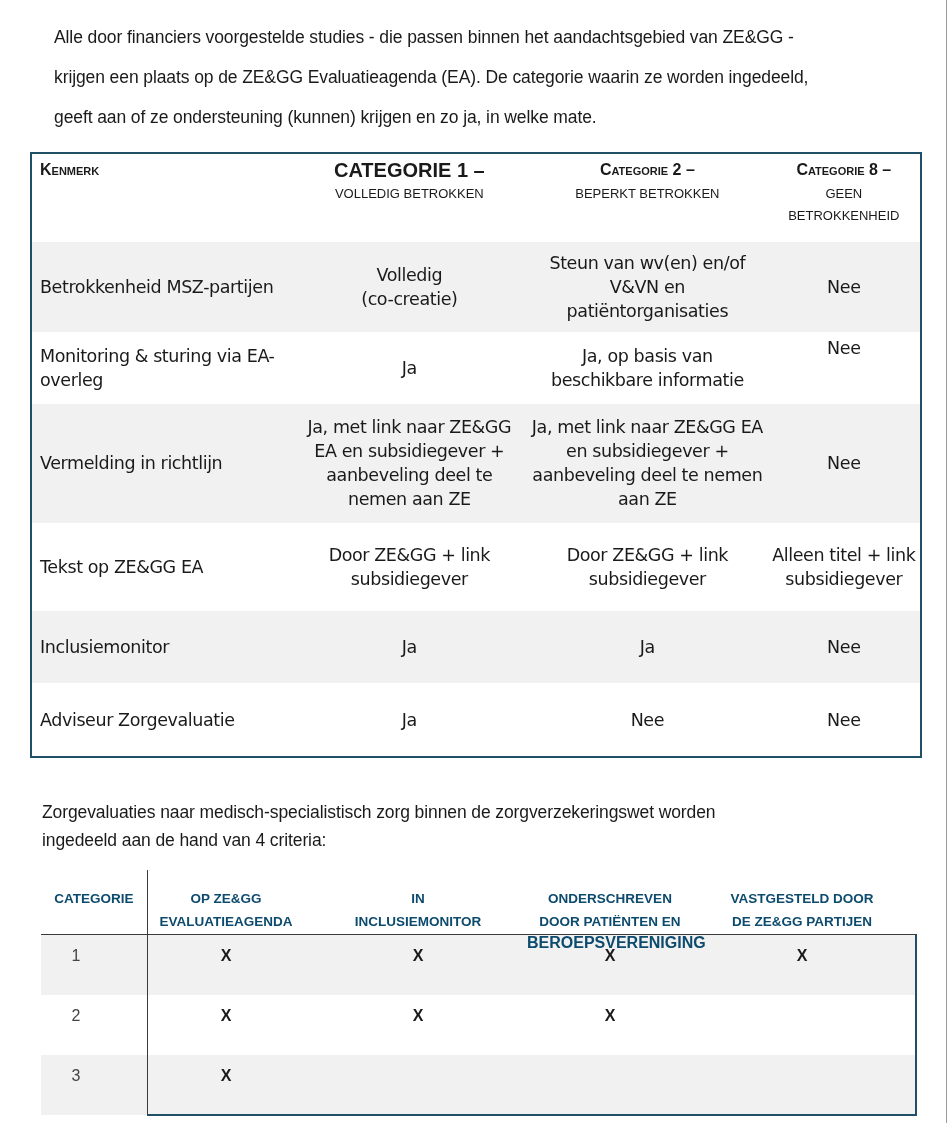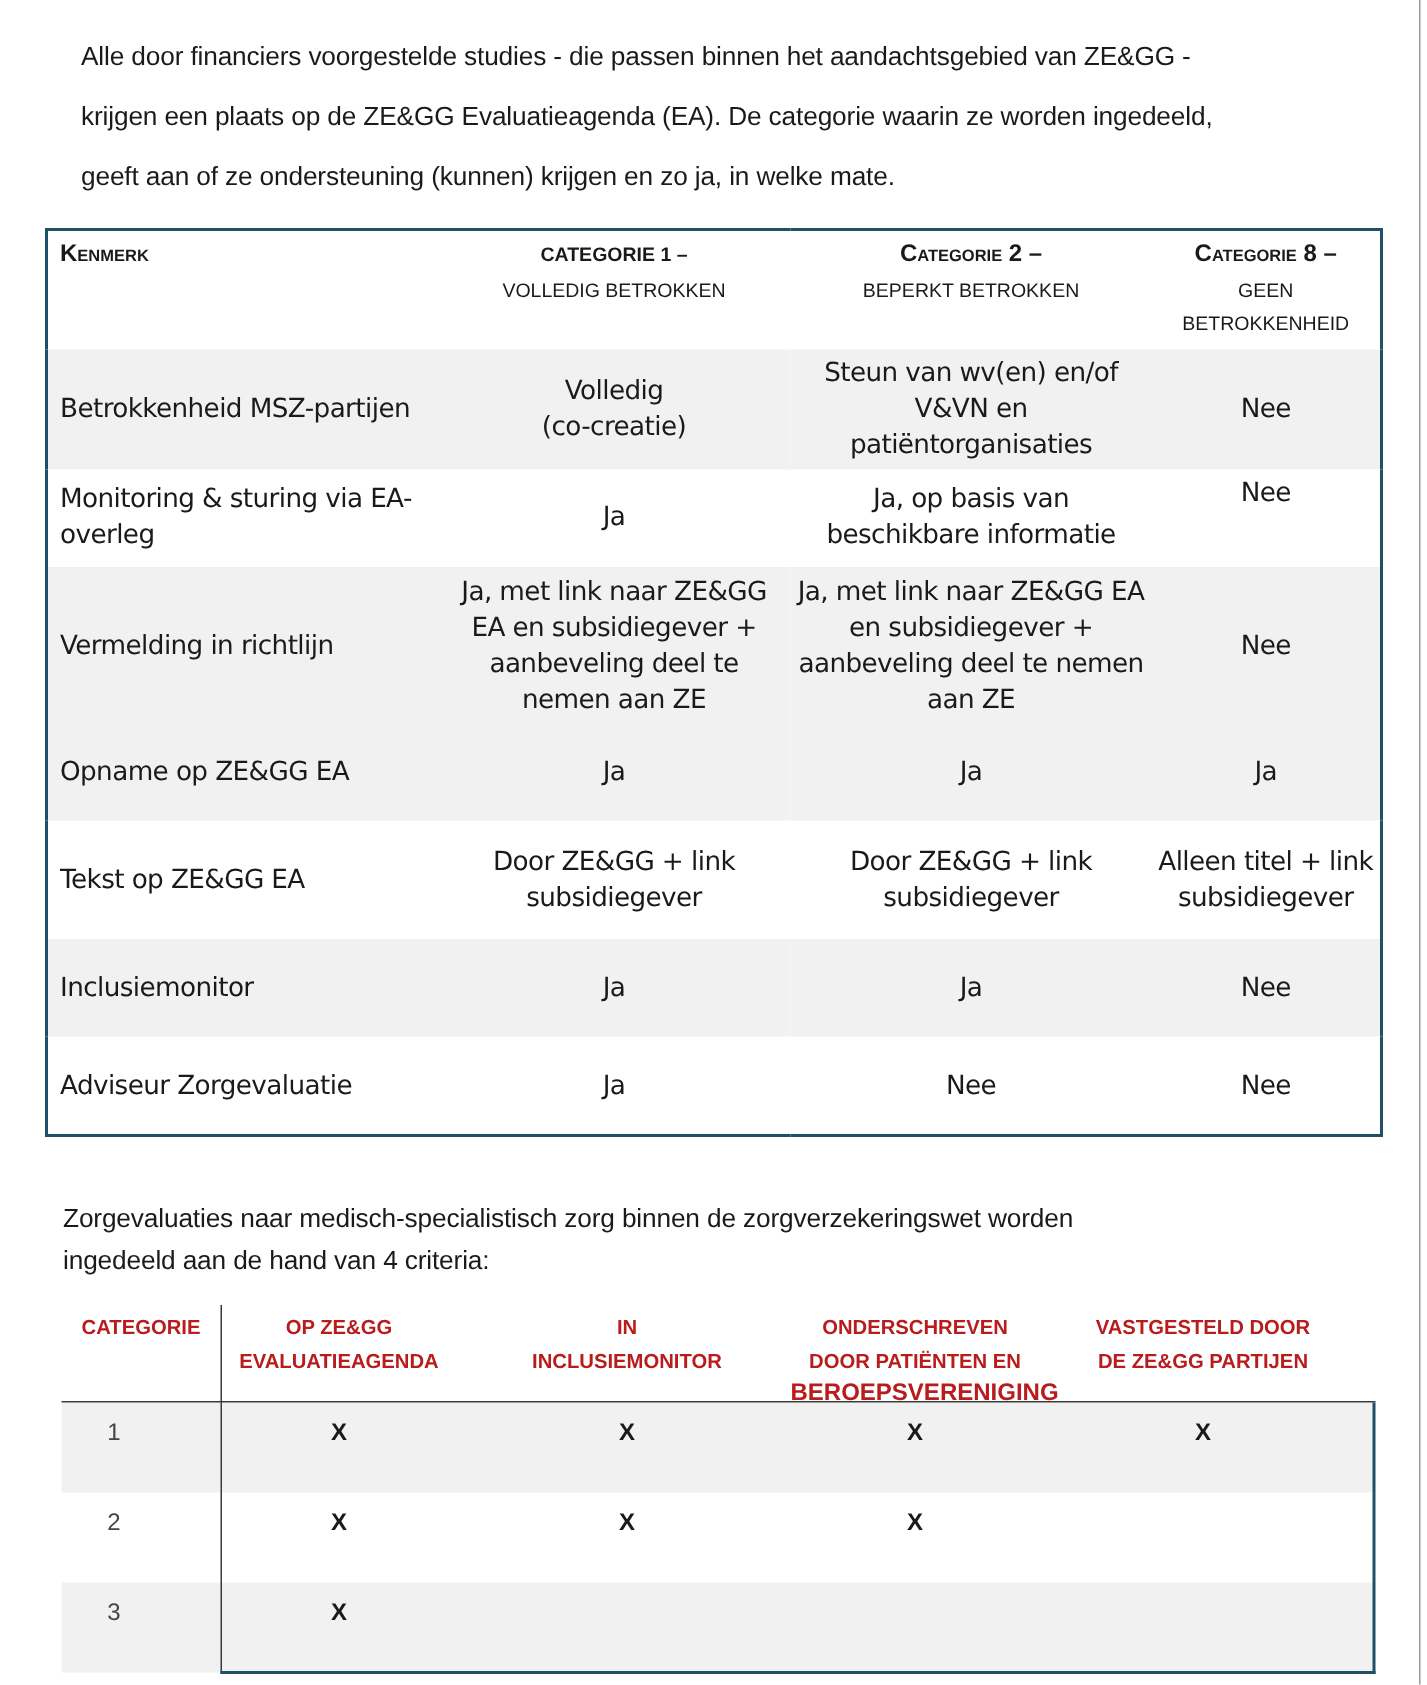--- a/index.html
+++ b/index.html
@@ -74,21 +74,21 @@
     letter-spacing: 0;
   }
   .t1 tr.hdr th.k { text-align: left; padding-left: 8px; }
   .hdr-main {
     display: block;
     font-weight: bold;
     font-size: 14.5px;
     line-height: 20px;
   }
   .hdr-main.smallcaps { font-variant: small-caps; font-size: 16px; }
-  .hdr-main.caps { text-transform: uppercase; font-size: 13px; }
+  .hdr-main.caps { text-transform: uppercase; font-size: 20px; }
   .hdr-sub {
     display: block;
     font-size: 13px;
     line-height: 22px;
     text-transform: uppercase;
     font-weight: normal;
     margin-top: 3px;
   }
   .bold { font-weight: bold; font-family: "DejaVu Sans", sans-serif; }
   .it { font-style: italic; }
@@ -118,27 +118,27 @@
     position: absolute;
     left: 0;
     top: 0;
     width: 876px;
     height: 65px;
     border-bottom: 1.5px solid #3a3a3a;
     box-sizing: border-box;
   }
   .t2-hcell {
     position: absolute;
-    top: 3px;
+    top: 17px;
     text-align: center;
     font-family: "Liberation Sans", sans-serif;
     font-weight: bold;
     font-size: 13.5px;
     line-height: 23px;
-    color: #b91c1c;
+    color: #0c4a6e;
     text-transform: uppercase;
   }
   .t2-hcell .small { font-size: 16px; line-height: 20px; display: block; }
   .t2-row {
     position: absolute;
     left: 0;
     width: 876px;
     height: 60px;
   }
   .t2-row.band { background: #f1f1f1; }
@@ -225,26 +225,20 @@
   </tr>
 
   <tr class="band" style="height:98px">
     <td class="k">Vermelding in richtlijn</td>
     <td class="v">Ja, met link naar ZE&amp;GG EA en subsidiegever + aanbeveling deel te nemen aan ZE</td>
     <td class="v">Ja, met link naar ZE&amp;GG EA en subsidiegever + aanbeveling deel te nemen aan ZE</td>
     <td class="v">Nee</td>
   </tr>
 
 
-  <tr class="band" style="height:59px">
-    <td class="k">Opname op ZE&amp;GG EA</td>
-    <td class="v">Ja</td>
-    <td class="v">Ja</td>
-    <td class="v">Ja</td>
-  </tr>
 
   <tr style="height:73px">
     <td class="k">Tekst op ZE&amp;GG EA</td>
     <td class="v">Door ZE&amp;GG + link subsidiegever</td>
     <td class="v">Door ZE&amp;GG + link subsidiegever</td>
     <td class="v">Alleen titel + link subsidiegever</td>
   </tr>
 
   <tr class="band" style="height:60px">
     <td class="k">Inclusiemonitor</td>

